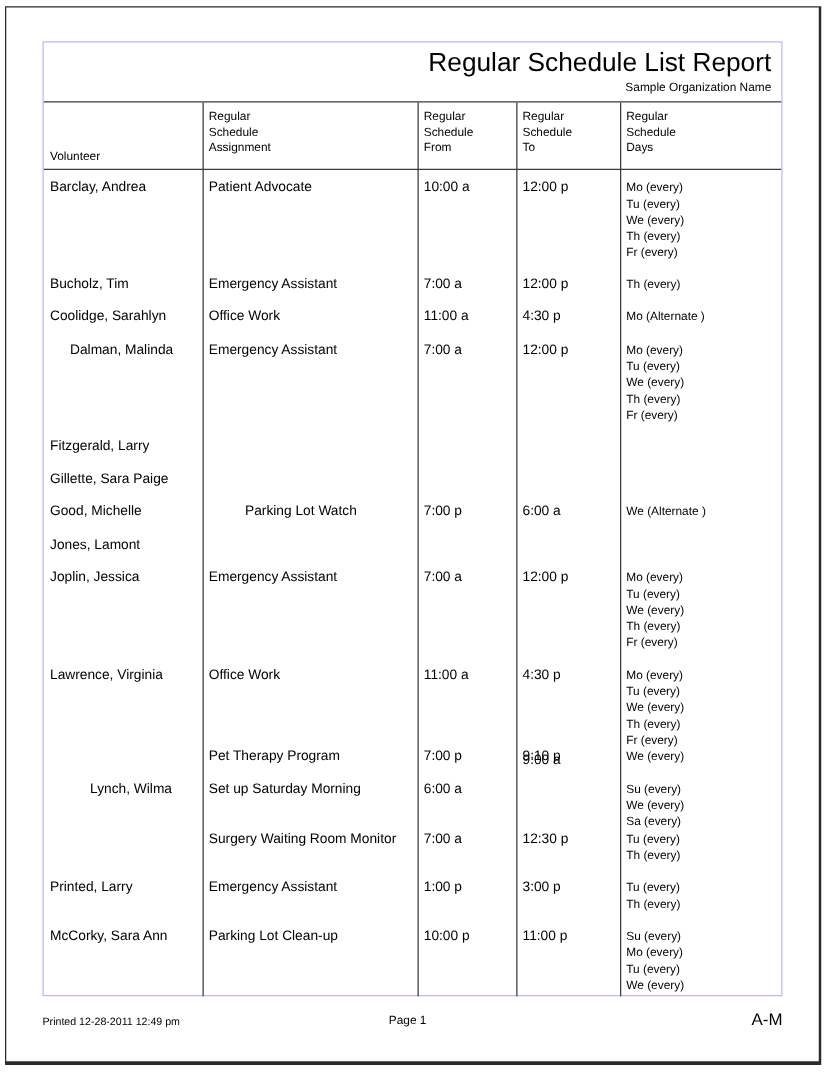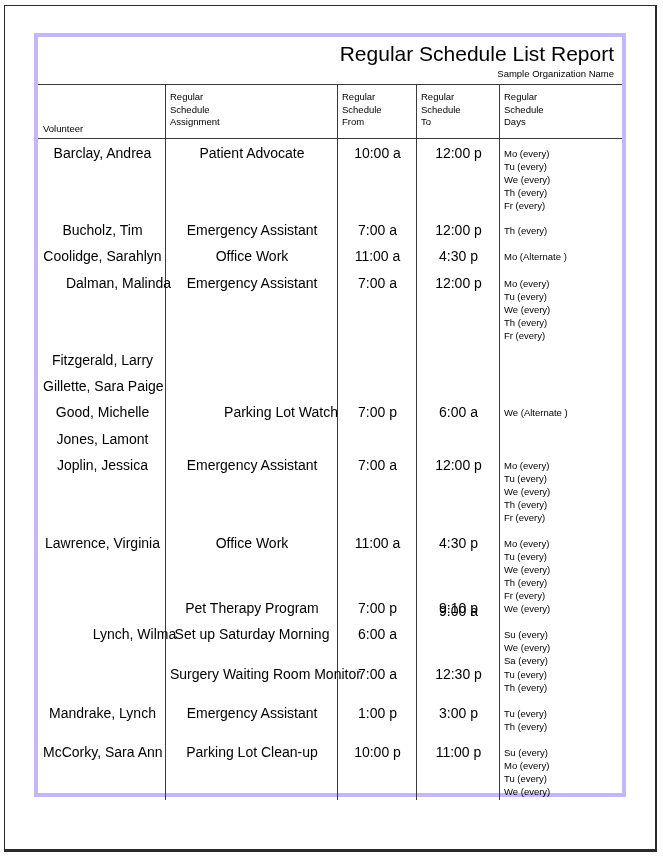--- a/index.html
+++ b/index.html
@@ -37,21 +37,21 @@
   }
 
   
   #report {
     position: absolute;
     left: 34px;
     top: 33px;
     width: 592px;
     height: 764px;
     box-sizing: border-box;
-    border: 4px solid #c4b5fd;
+    border: 1px solid #c4b5fd;
   }
 
   
   .title-block {
     position: absolute;
     left: 0;
     top: 0;
     width: 100%;
     height: 48px;
     box-sizing: border-box;
@@ -114,24 +114,23 @@
   
   .body-block {
     position: absolute;
     left: 0;
     top: 102px;
     width: 100%;
     height: 661px;
   }
   .cell {
     position: absolute;
-    font-size: 14px;
+    font-size: 11px;
     line-height: 13px;
     white-space: nowrap;
-    text-align: center;
   }
   .days-cell {
     position: absolute;
     font-size: 9.5px;
     line-height: 13.1px;
     white-space: nowrap;
   }
 
   
   .footer {
@@ -321,21 +320,21 @@
         <div>
           <div class="cell" style="left: 132px; top: 529px; width: 164px;">Surgery Waiting Room Monitor</div>
           <div class="cell" style="left: 304px; top: 529px; width: 71px;">7:00 a</div>
           <div class="cell" style="left: 383px; top: 529px; width: 75px;">12:30 p</div>
           <div class="days-cell" style="left: 466px; top: 529px; width: 123px;">
             <div>Tu (every)</div>
             <div>Th (every)</div>
           </div>
         </div>
         <div>
-          <div class="cell" style="left: 5px; top: 568px; width: 119px;">Mandrake, Lynch</div>
+          <div class="cell" style="left: 5px; top: 568px; width: 119px;">Printed, Larry</div>
           <div class="cell" style="left: 132px; top: 568px; width: 164px;">Emergency Assistant</div>
           <div class="cell" style="left: 304px; top: 568px; width: 71px;">1:00 p</div>
           <div class="cell" style="left: 383px; top: 568px; width: 75px;">3:00 p</div>
           <div class="days-cell" style="left: 466px; top: 568px; width: 123px;">
             <div>Tu (every)</div>
             <div>Th (every)</div>
           </div>
         </div>
         <div>
           <div class="cell" style="left: 5px; top: 607px; width: 119px;">McCorky, Sara Ann</div>
@@ -345,13 +344,18 @@
           <div class="days-cell" style="left: 466px; top: 607px; width: 123px;">
             <div>Su (every)</div>
             <div>Mo (every)</div>
             <div>Tu (every)</div>
             <div>We (every)</div>
           </div>
         </div>
       </div>
   </div>
 
+  <div class="footer">
+    <div class="footer-printed">Printed 12-28-2011 12:49 pm</div>
+    <div class="footer-page">Page 1</div>
+    <div class="footer-range">A-M</div>
+  </div>
 </div>
 
 </body></html>

